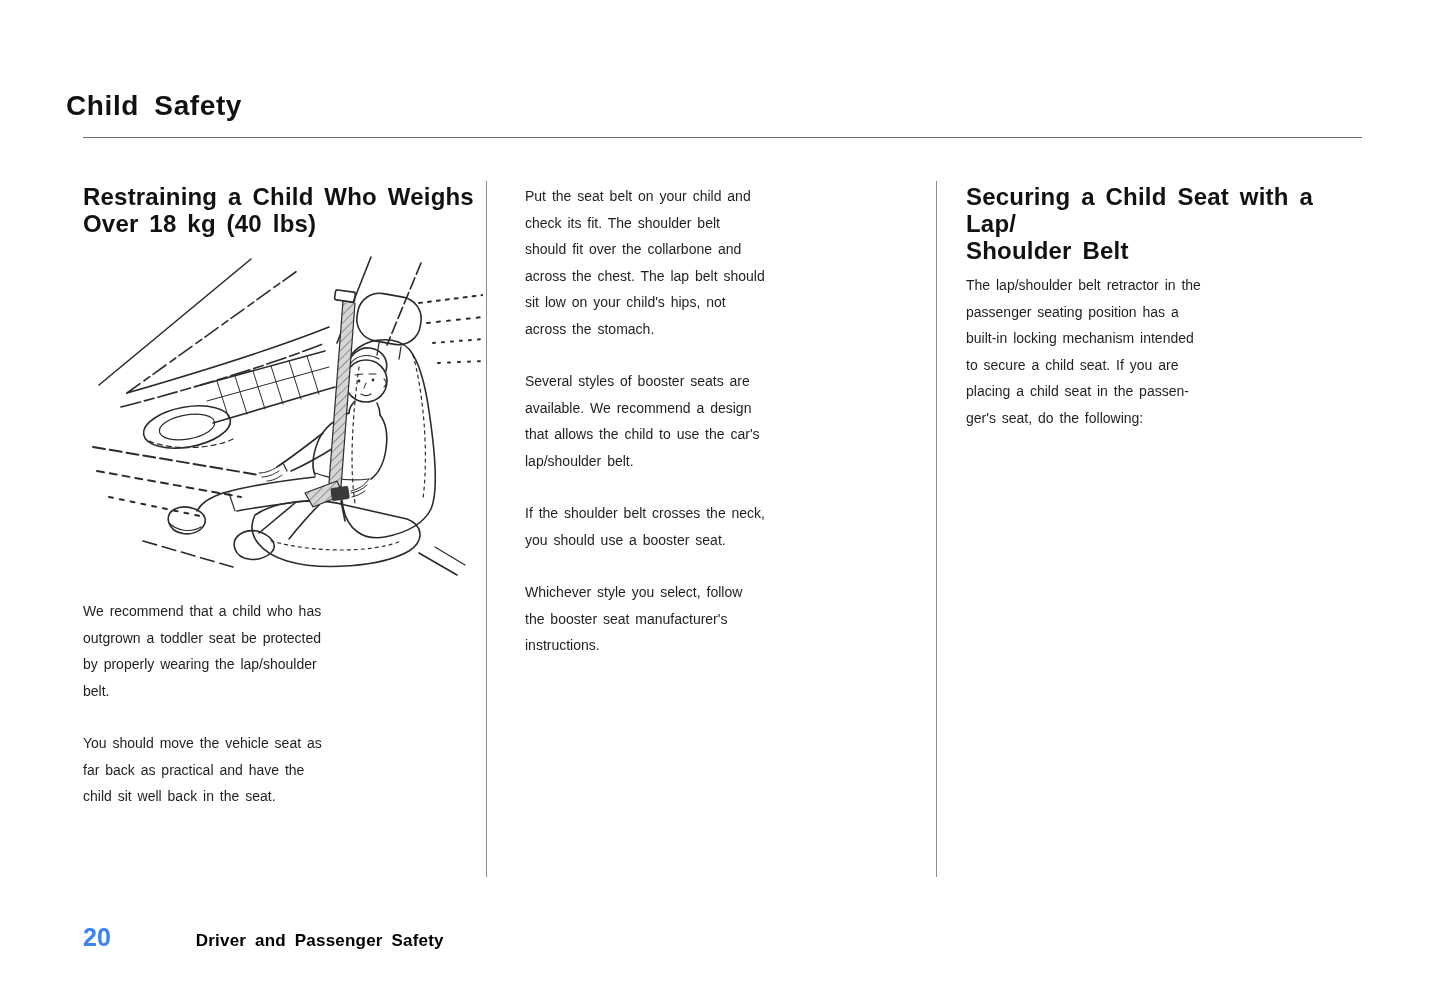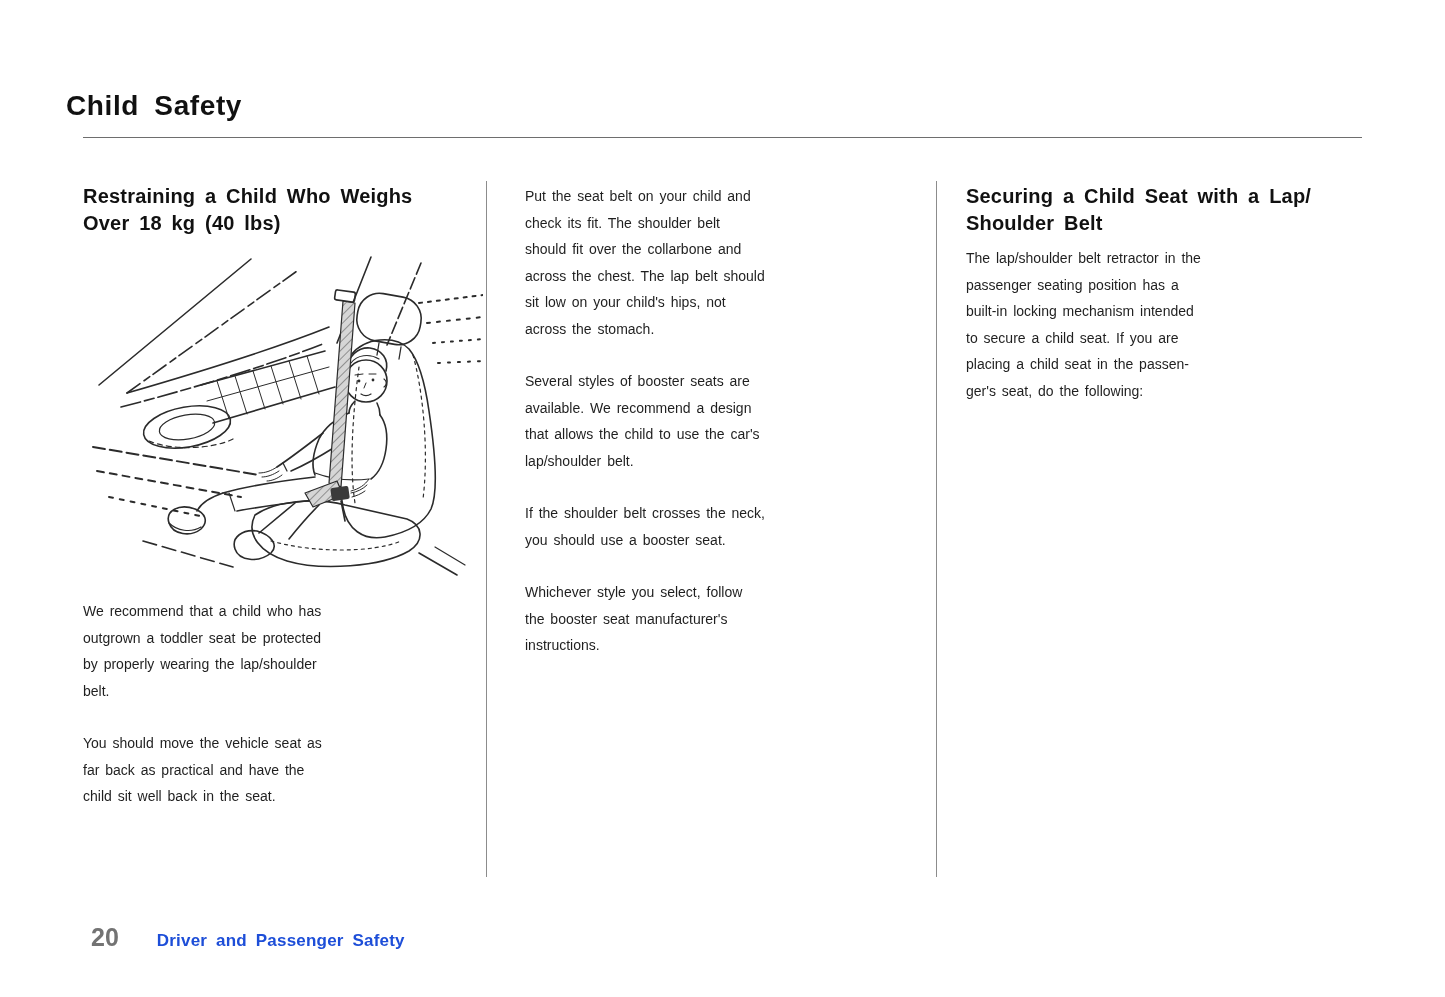--- a/index.html
+++ b/index.html
@@ -45,21 +45,21 @@
   .divider-1 { left: 486px; }
   .divider-2 { left: 936px; }
   .col {
     position: absolute;
     top: 183px;
   }
   .col-1 { left: 83px;  width: 398px; }
   .col-2 { left: 525px; width: 398px; }
   .col-3 { left: 966px; width: 404px; }
   .col-heading {
-    font-size: 20px;
+    font-size: 24px;
     font-weight: bold;
     line-height: 27px;
     letter-spacing: 0.2px;
     word-spacing: 4px;
     white-space: pre-line;
     margin: 0;
     color: #111;
   }
   .para {
     font-size: 14px;
@@ -78,29 +78,29 @@
     position: absolute;
     left: 83px;
     top: 923px;
     display: flex;
     align-items: baseline;
     gap: 38px;
   }
   .page-num {
     font-size: 25px;
     font-weight: bold;
-    color: #737373;
-    margin-left: 8px;
+    color: #3b82f6;
   }
   .footer-text {
     font-size: 17px;
     font-weight: bold;
     letter-spacing: 0.2px;
     word-spacing: 4px;
-    color: #1d4ed8;
+    color: #000000;
+    margin-left: 47px;
   }
 </style>
 </head>
 <body>
 
 <div class="page">
 
   <h1 class="title">Child Safety</h1>
   <div class="rule"></div>
 

